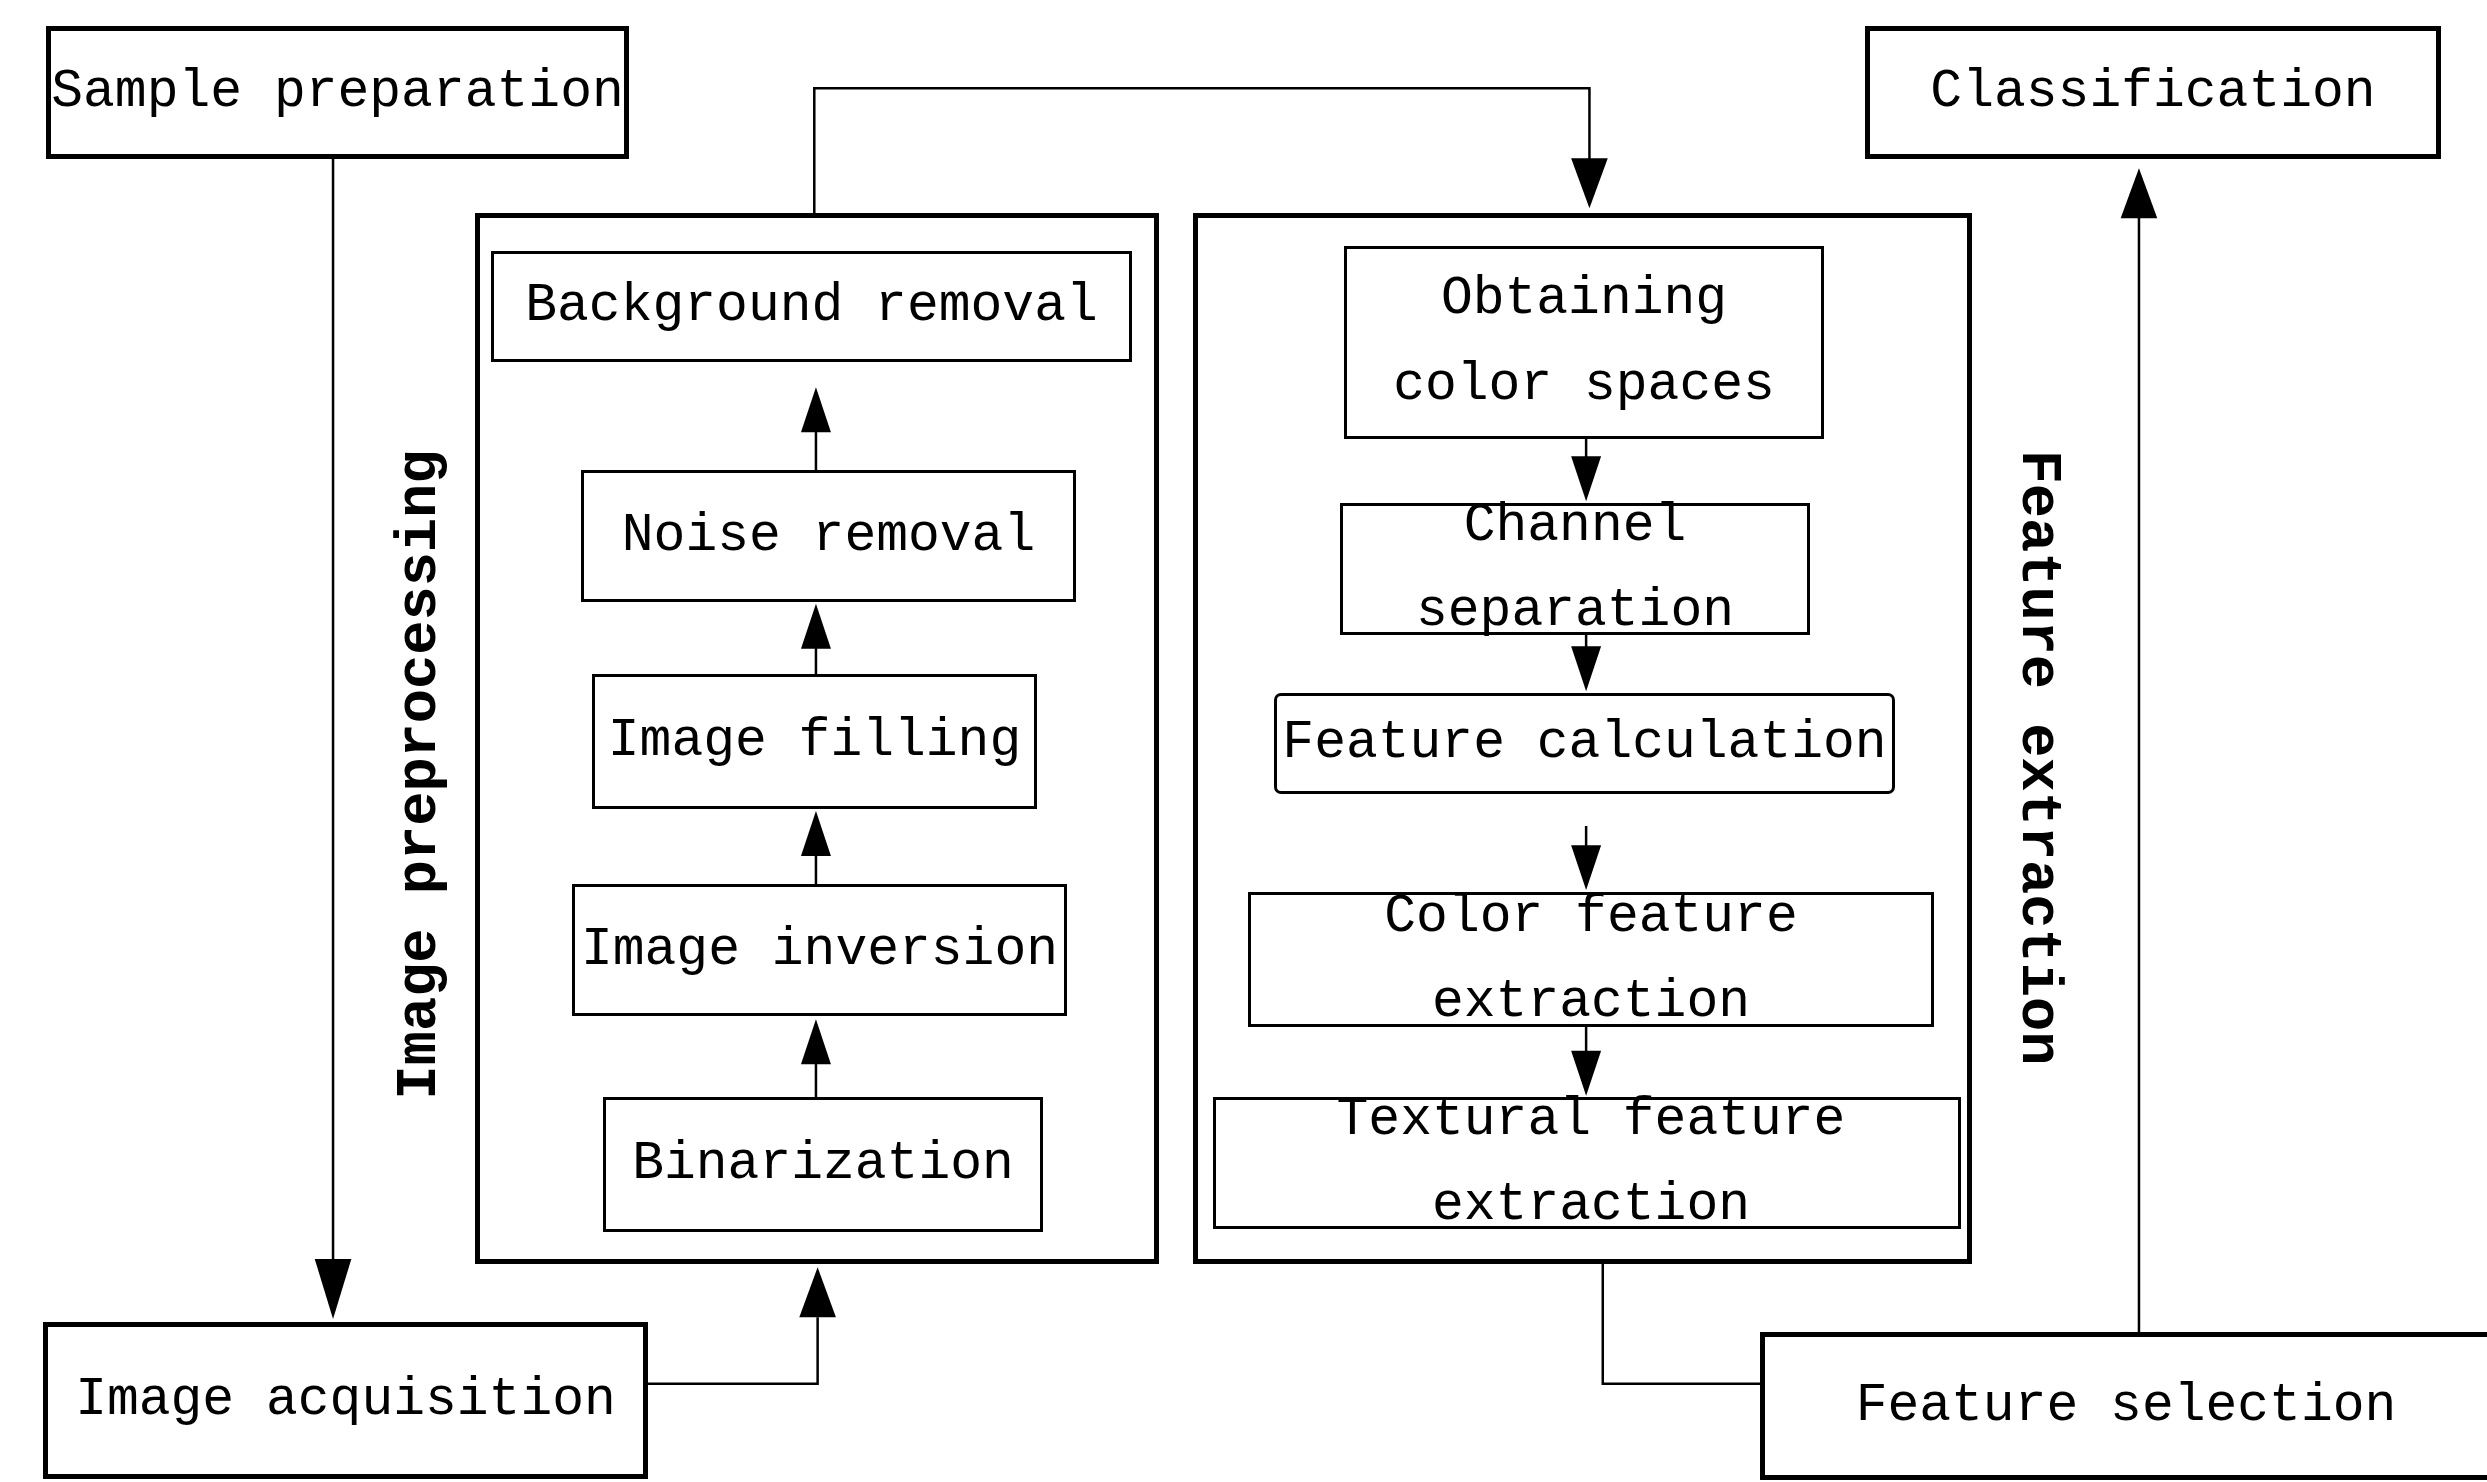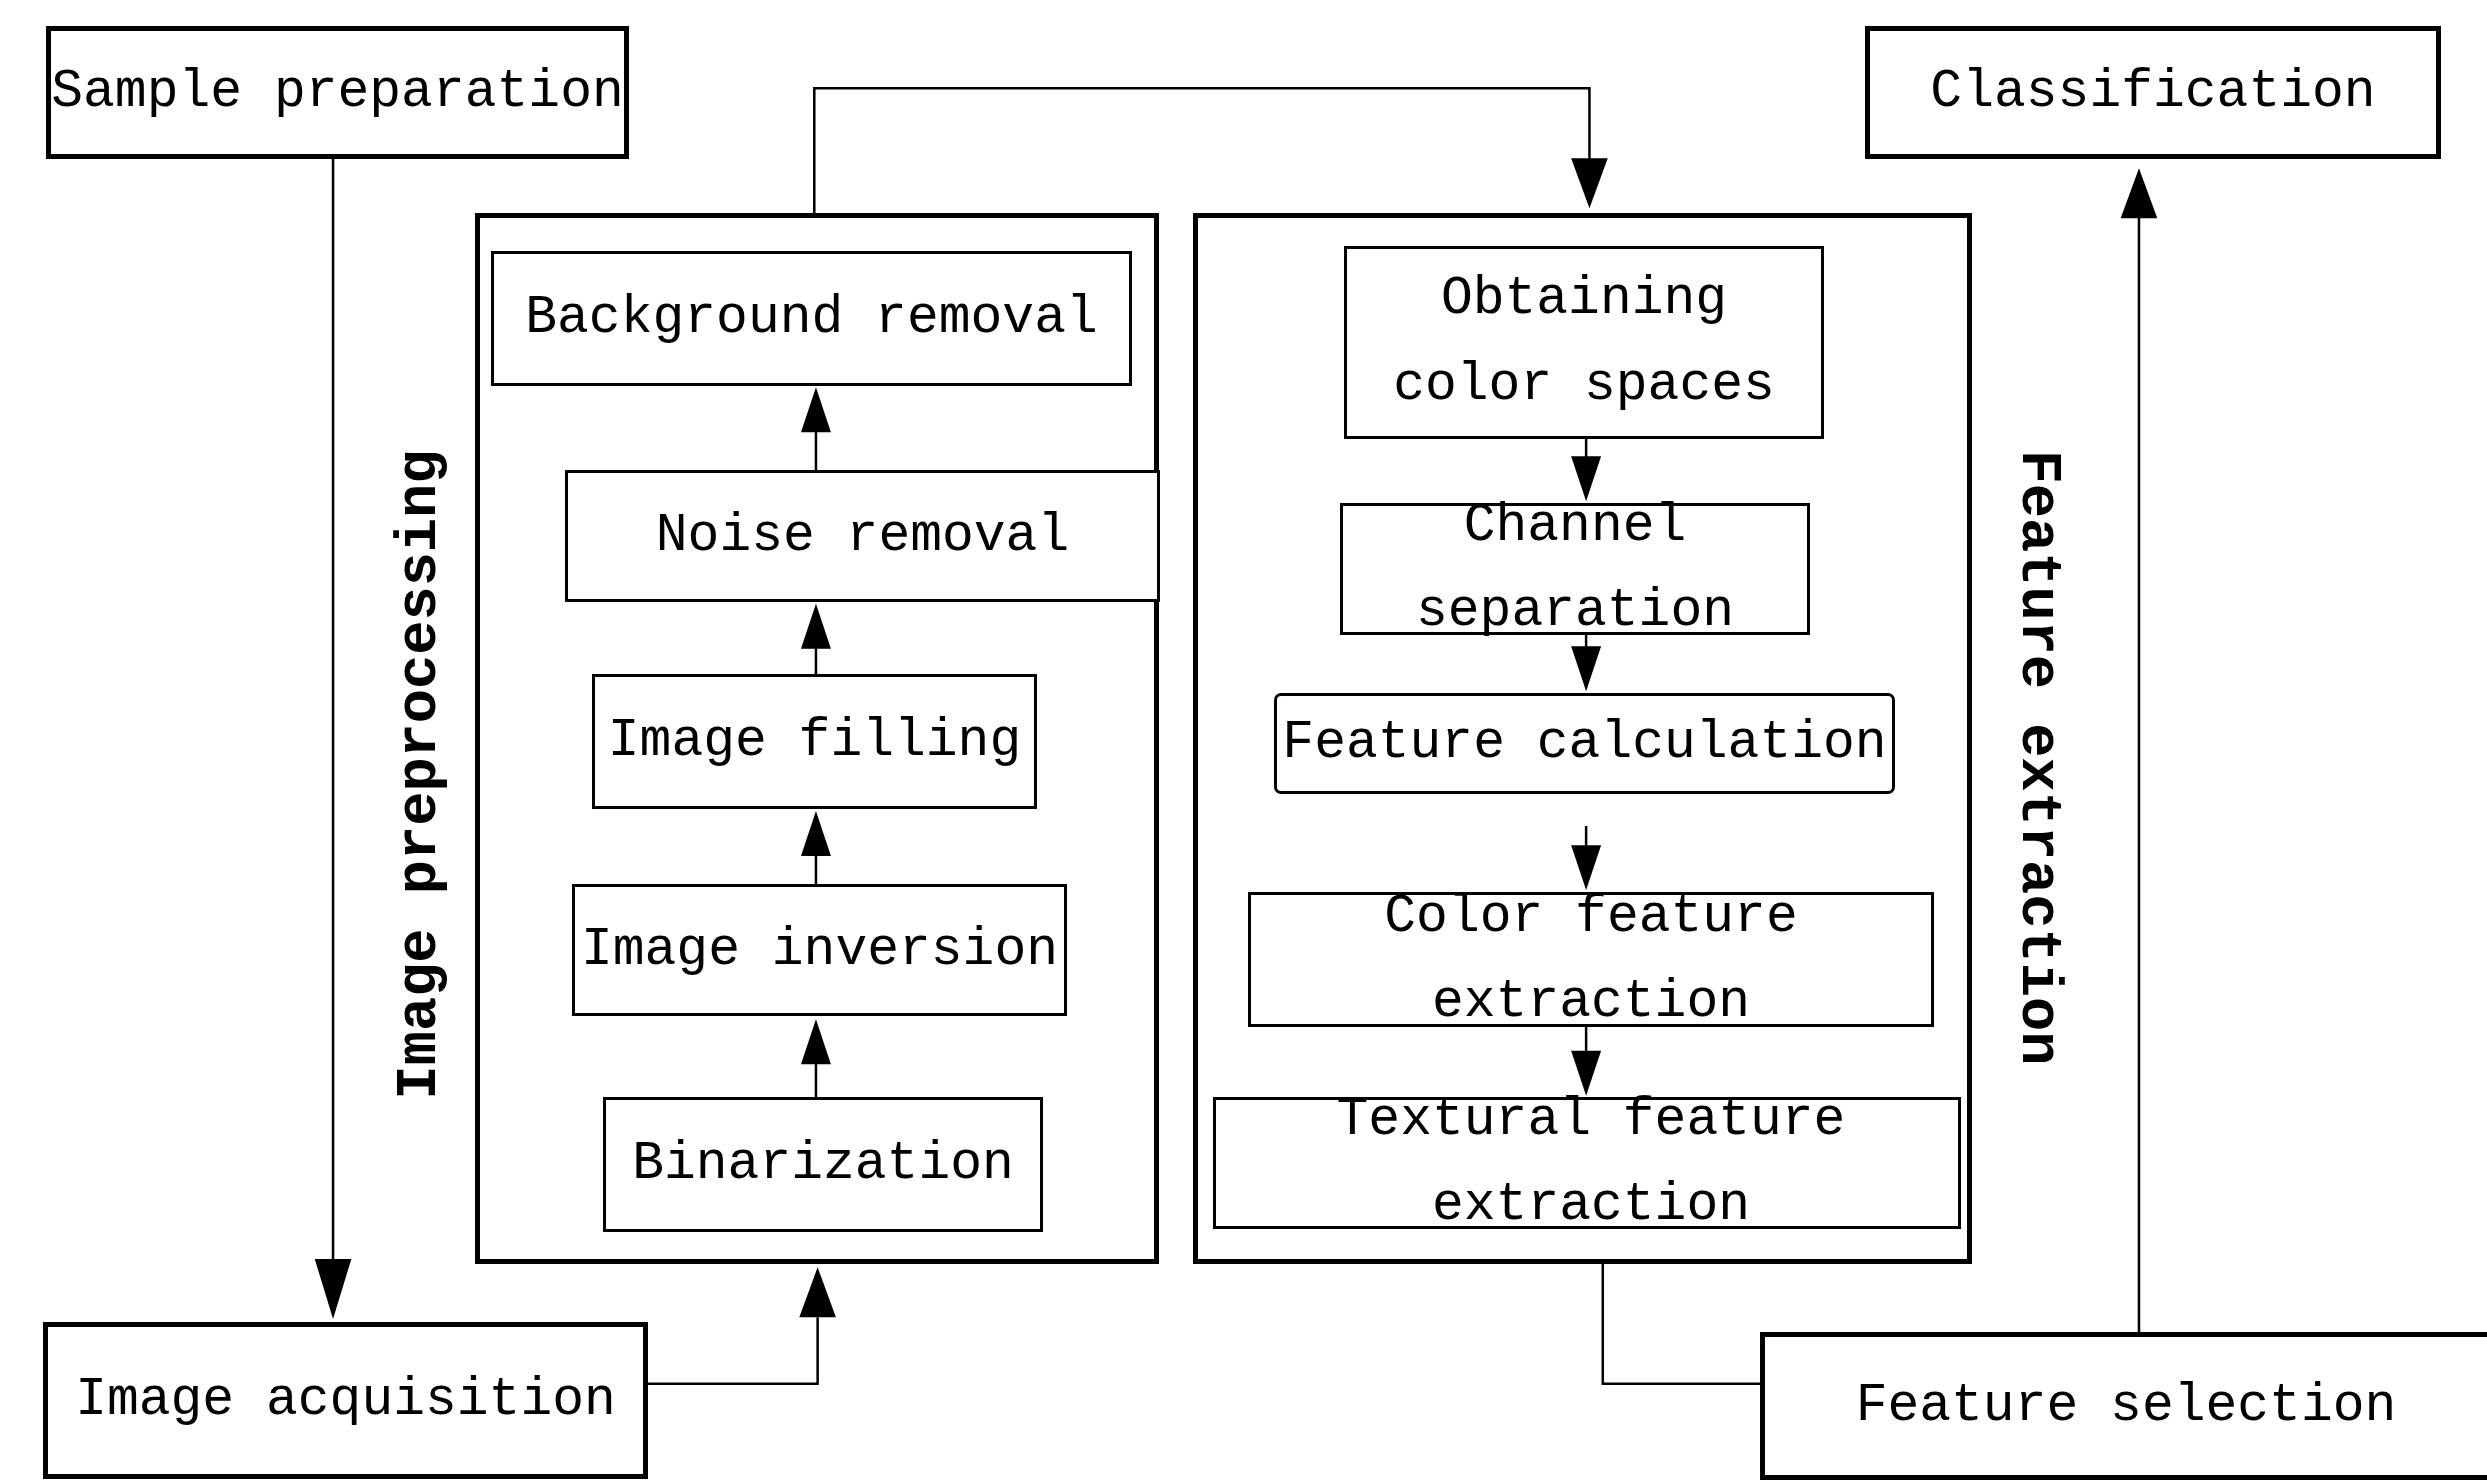--- a/index.html
+++ b/index.html
@@ -45,22 +45,22 @@
 
   
   #group-image-preprocessing{left:475px;top:213px;width:684px;height:1051px;}
   #group-feature-extraction{left:1193px;top:213px;width:779px;height:1051px;}
 
   
   #group-label-image-preprocessing{left:46px;top:737px;width:749px;height:75px;}
   #group-label-feature-extraction{left:1679px;top:720px;width:716px;height:75px;}
 
   
-  #background-removal{left:491px;top:251px;width:641px;height:135px;}
-  #noise-removal{left:565px;top:470px;width:595px;height:132px;}
+  #background-removal{left:491px;top:251px;width:641px;height:111px;}
+  #noise-removal{left:581px;top:470px;width:495px;height:132px;}
   #image-filling{left:592px;top:674px;width:445px;height:135px;}
   #image-inversion{left:572px;top:884px;width:495px;height:132px;}
   #binarization{left:603px;top:1097px;width:440px;height:135px;}
 
   
   #obtaining-color-spaces{left:1344px;top:246px;width:480px;height:193px;line-height:1.62;}
   #channel-separation{left:1296px;top:503px;width:470px;height:132px;margin-left:44px;}
   #feature-calculation{left:1274px;top:693px;width:621px;height:101px;border-radius:7px;}
   #color-feature-extraction{left:1248px;top:892px;width:686px;height:135px;}
   #textural-feature-extraction{left:1213px;top:1097px;width:748px;height:132px;padding-left:8px;}

